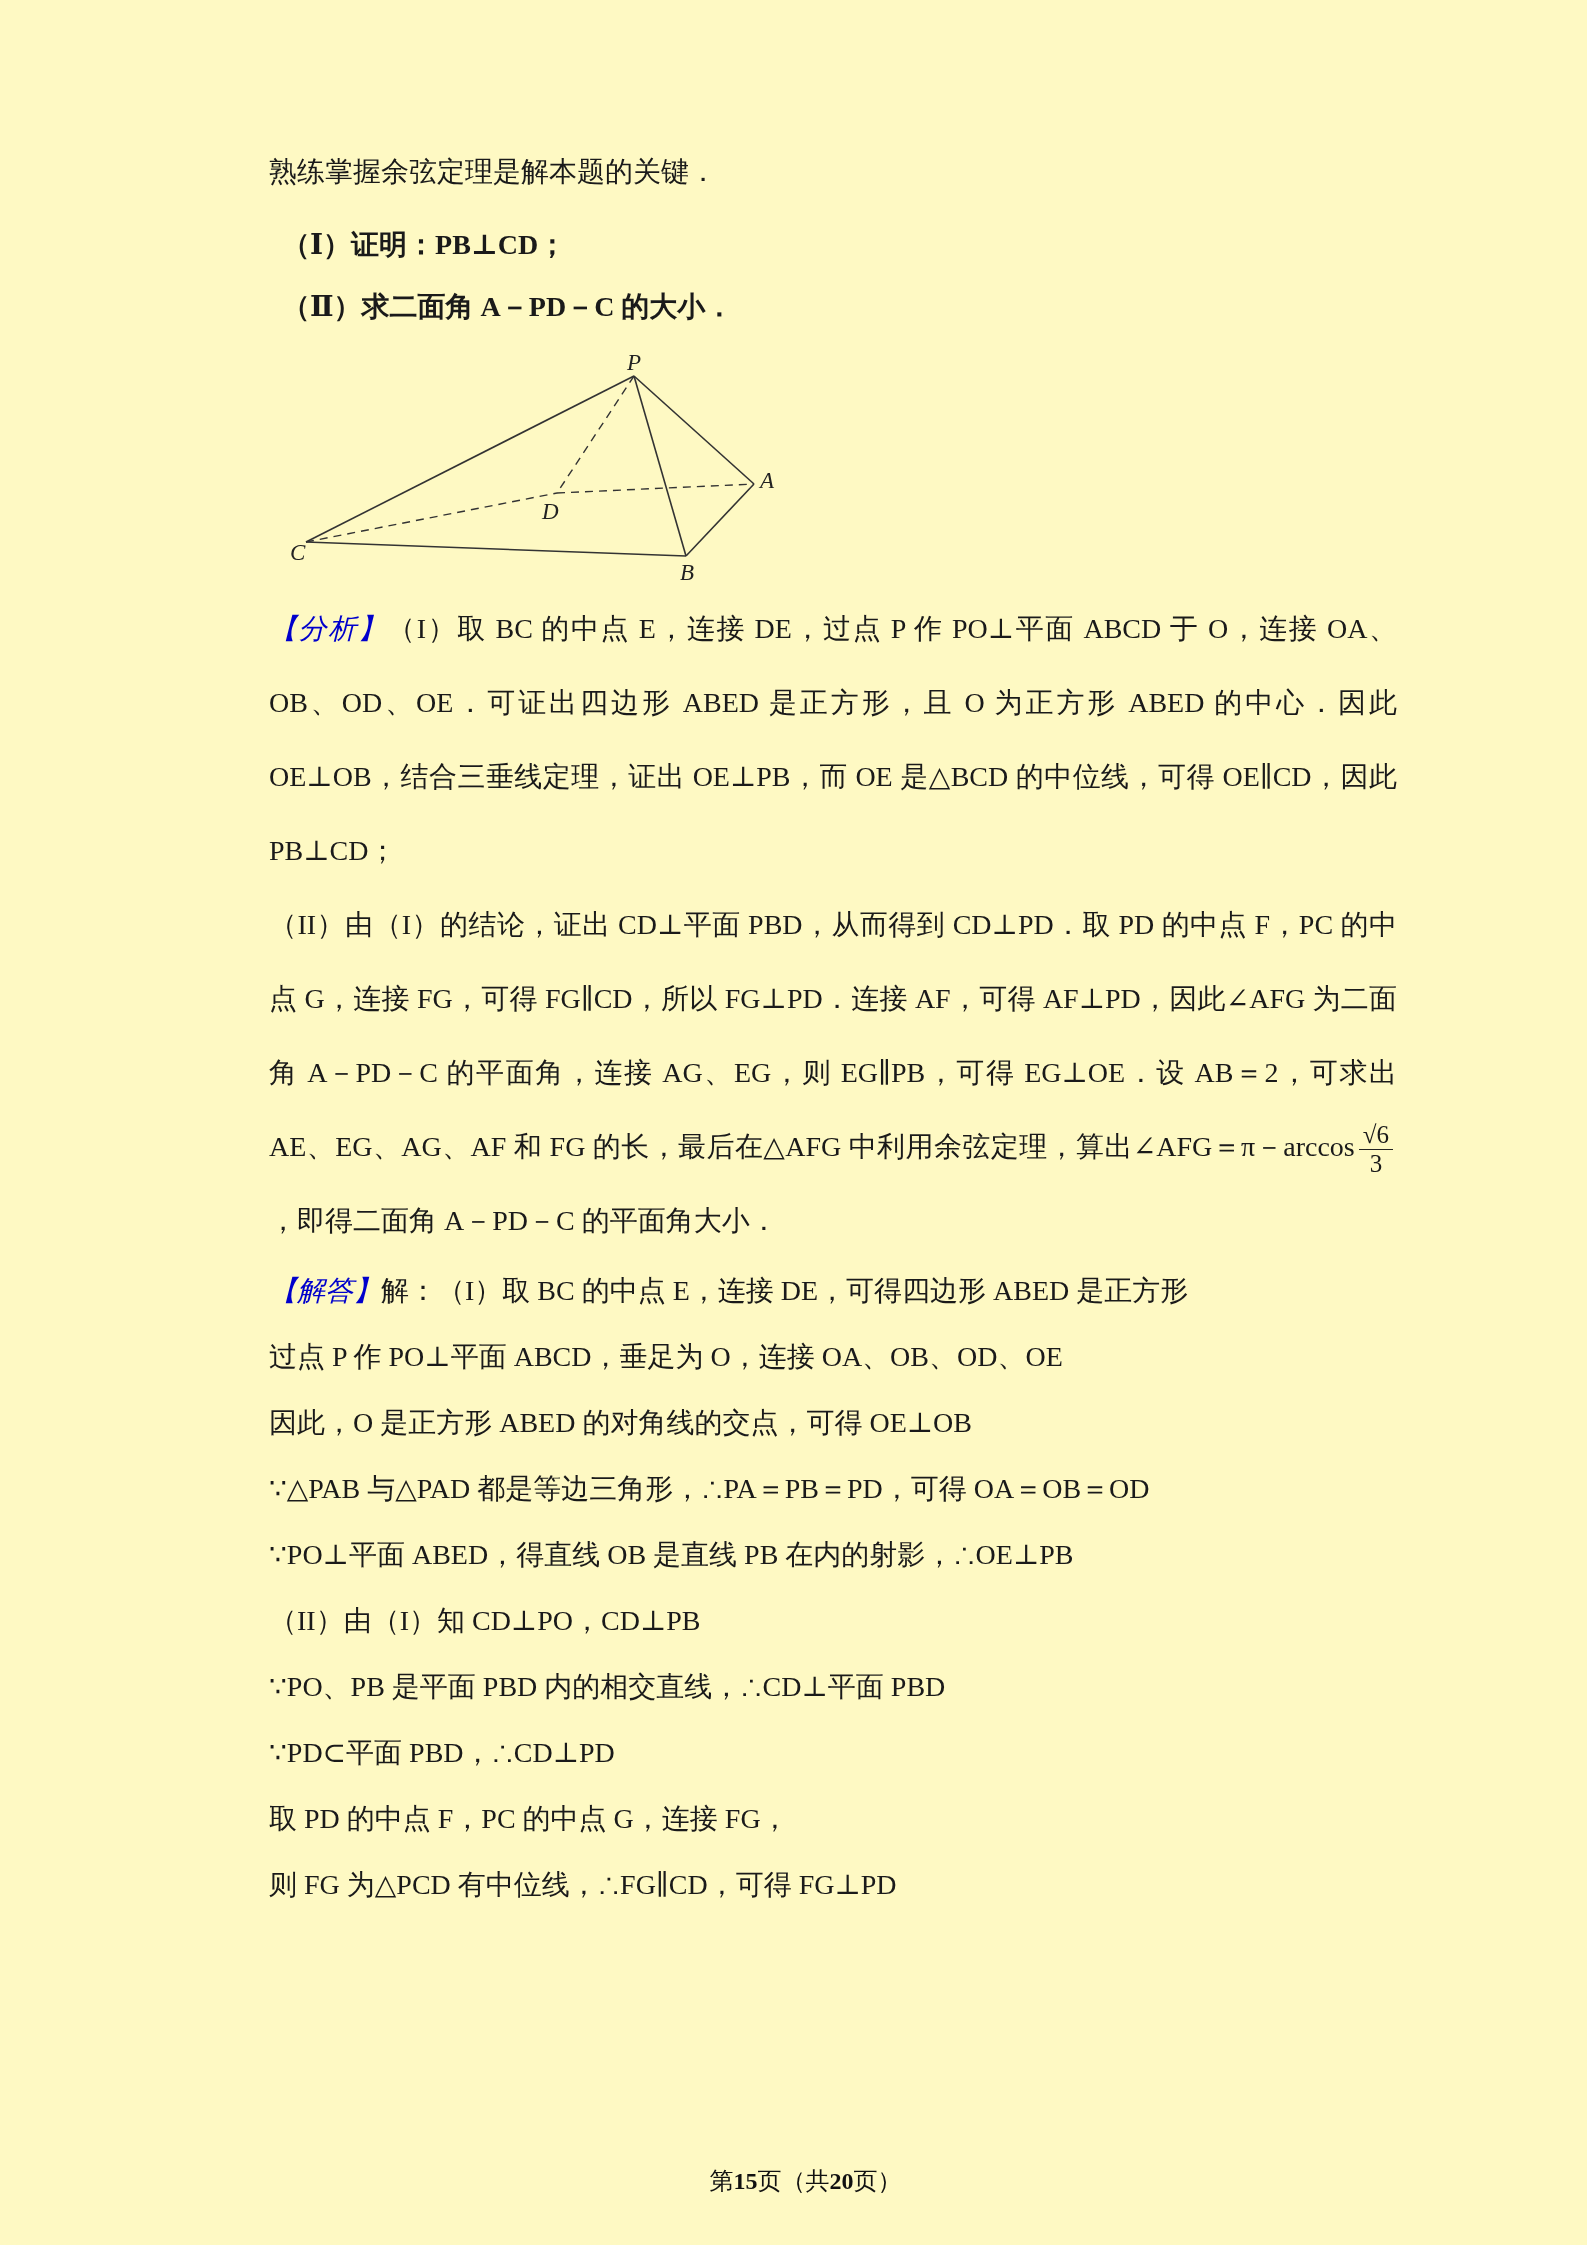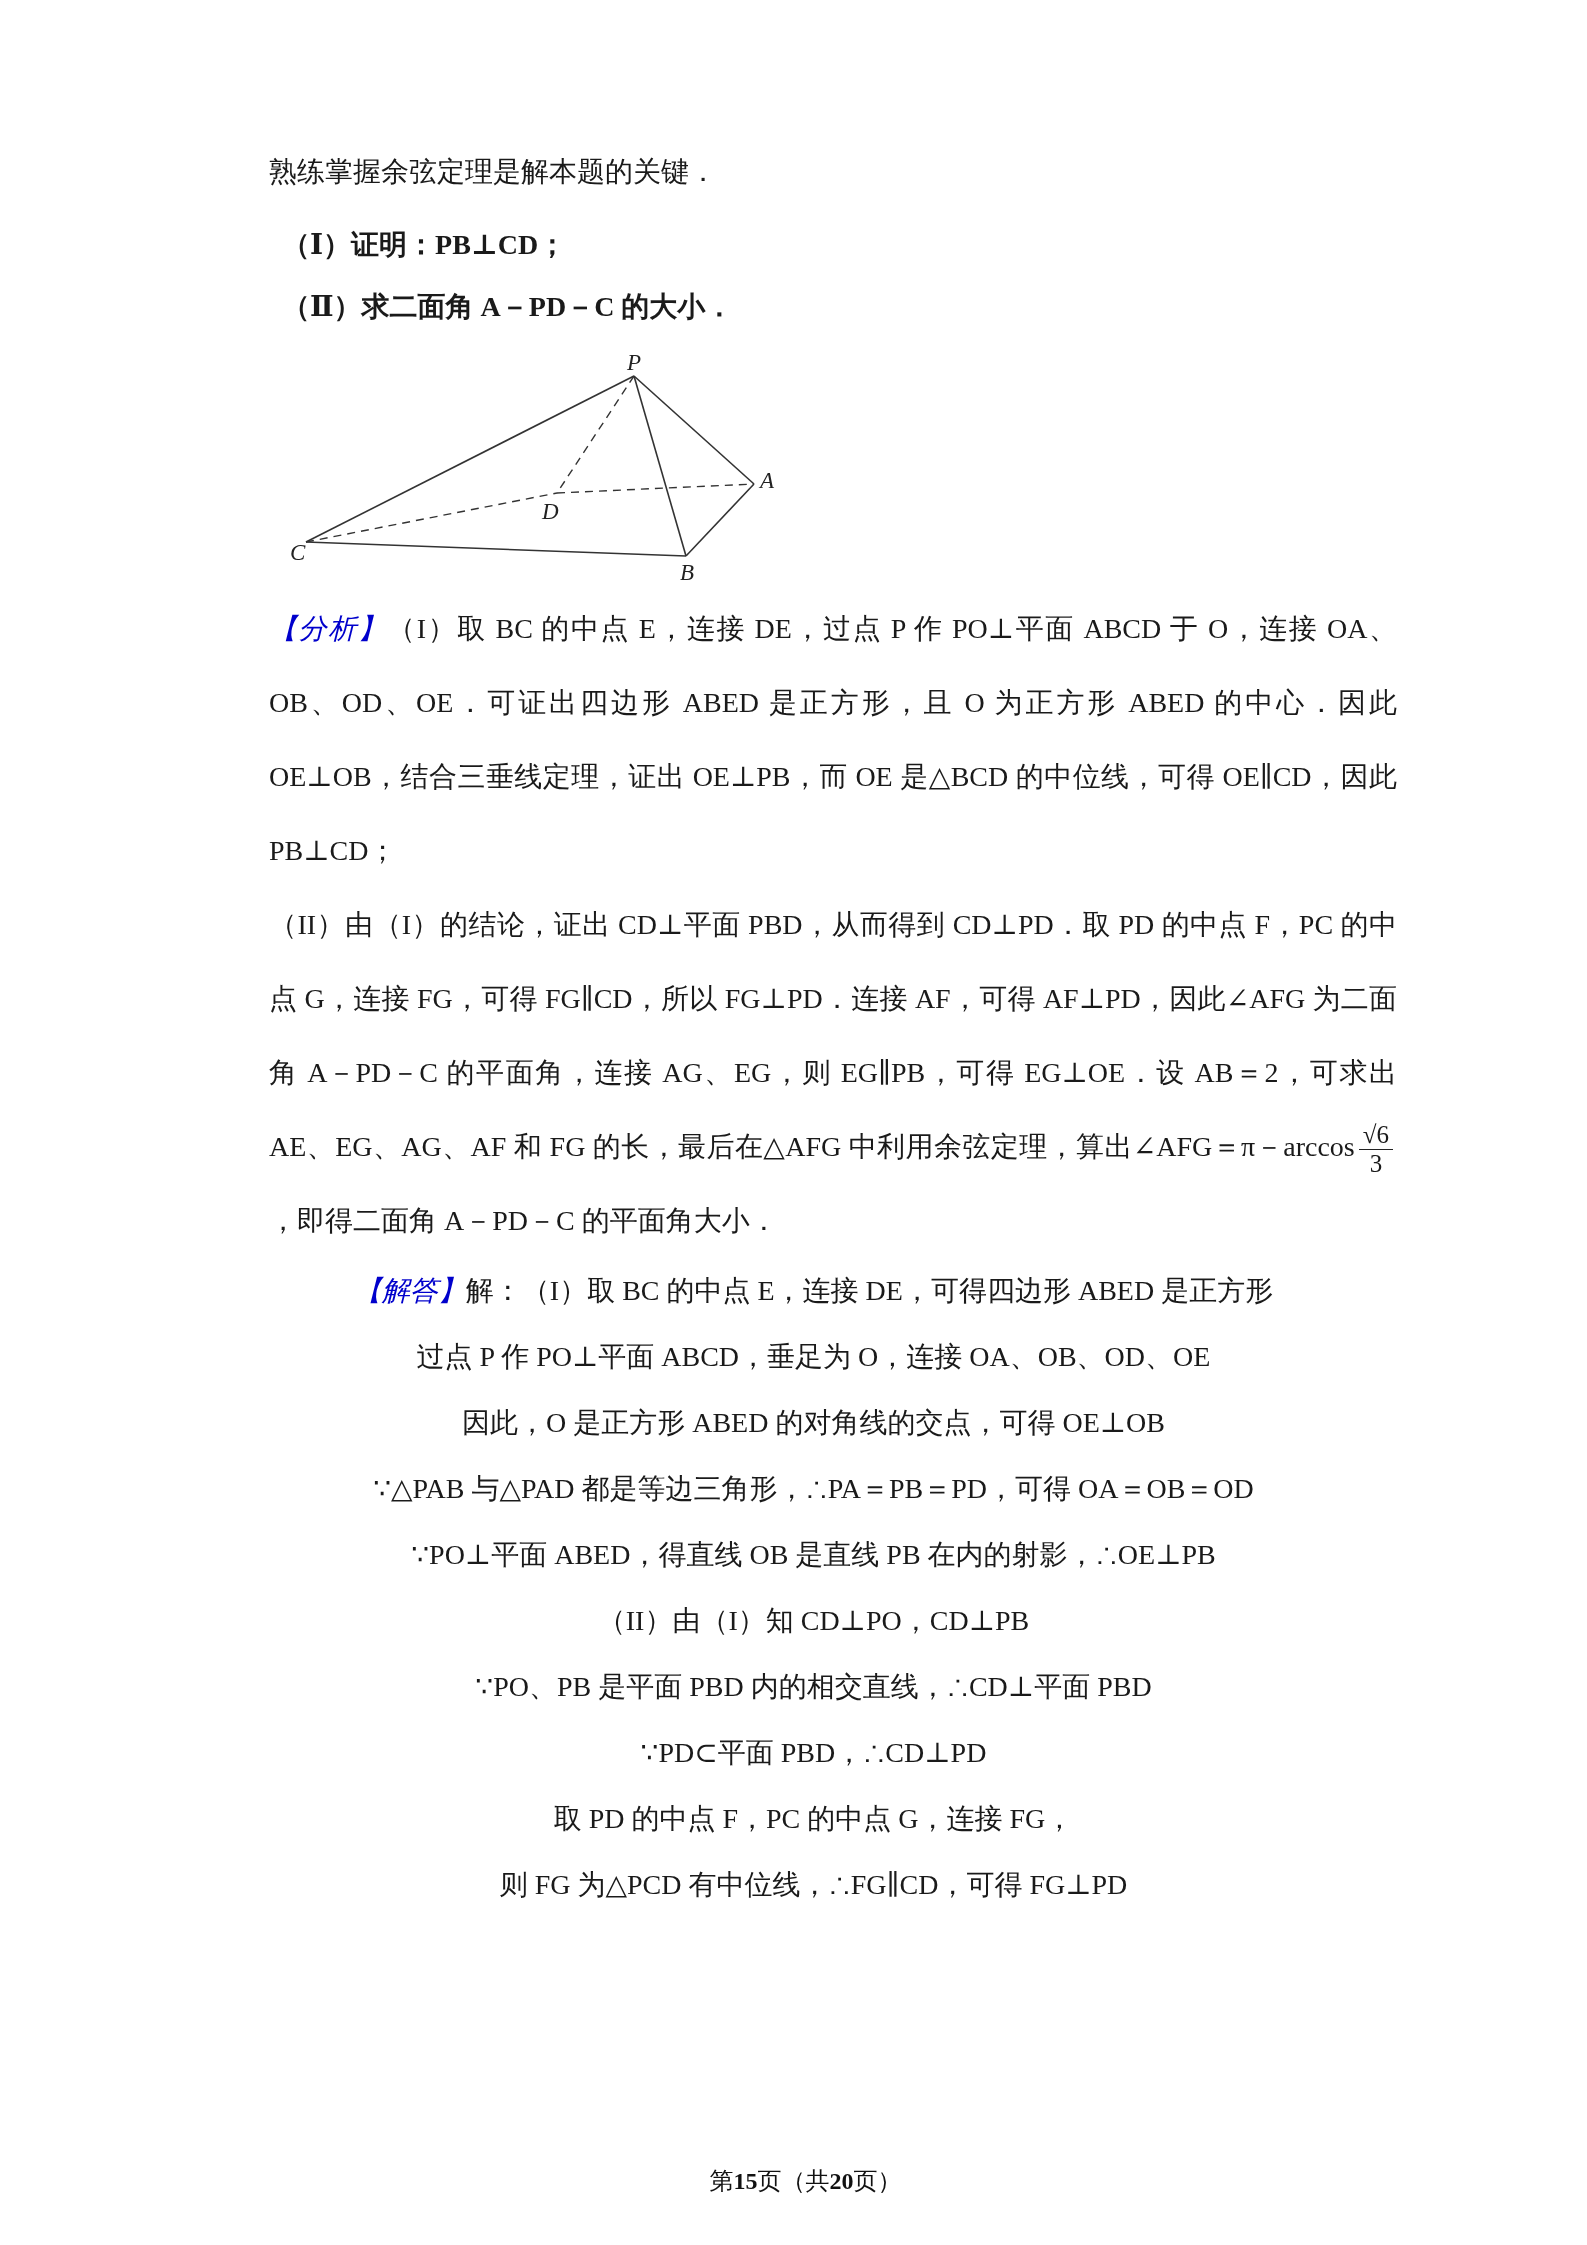--- a/index.html
+++ b/index.html
@@ -1,38 +1,38 @@
 <!DOCTYPE html>
 <html style="--accent: #0000cc; --text: #1a1a1a;"><head>
 <meta charset="utf-8">
 <style>
   html,body{margin:0;padding:0;background:#e8e8e8;}
   .page{
     position:relative;
     width:1587px;height:2245px;
     margin:0 auto;
-    background:#ffffff;
+    background:#fef9c3;
     box-sizing:border-box;
     padding:150px 190px 0 230px;
     font-family:"Liberation Serif","DejaVu Serif",serif;
     font-size:28px;
     color:var(--text,#1a1a1a);
     overflow:hidden;
   }
   p{margin:0;}
   .intro{margin:0 0 20px 39px;line-height:44px;}
   .statement{line-height:60px;padding-left:39px;text-indent:-71px;margin-left:32px;}
   .subpart{margin-left:52px;line-height:62px;font-weight:bold;}
   .figure-wrap{margin:16px 0 6px 60px;width:520px;}
   .figure-wrap svg{display:block;}
   .fig-line{stroke:#333;stroke-width:1.6;fill:none;}
   .fig-dash{stroke:#333;stroke-width:1.4;fill:none;stroke-dasharray:8 6;}
   .fig-label{font-family:"Liberation Serif","DejaVu Serif",serif;font-style:italic;font-size:23px;fill:#222;}
   .analysis p{margin-left:39px;line-height:74px;text-align:justify;}
-  .solution p{line-height:66px;text-align:center;}
+  .solution p{margin-left:39px;line-height:66px;}
   .tag{color:var(--accent,#0000cc);font-style:italic;}
   .frac{
     display:inline-flex;flex-direction:column;align-items:center;
     vertical-align:middle;line-height:1.05;font-size:25px;
     margin:0 4px;
   }
   .frac .num{border-bottom:1.5px solid #222;padding:0 4px 1px 4px;}
   .frac .den{padding-top:1px;}
   .footer{
     position:absolute;left:12px;bottom:48px;width:100%;

